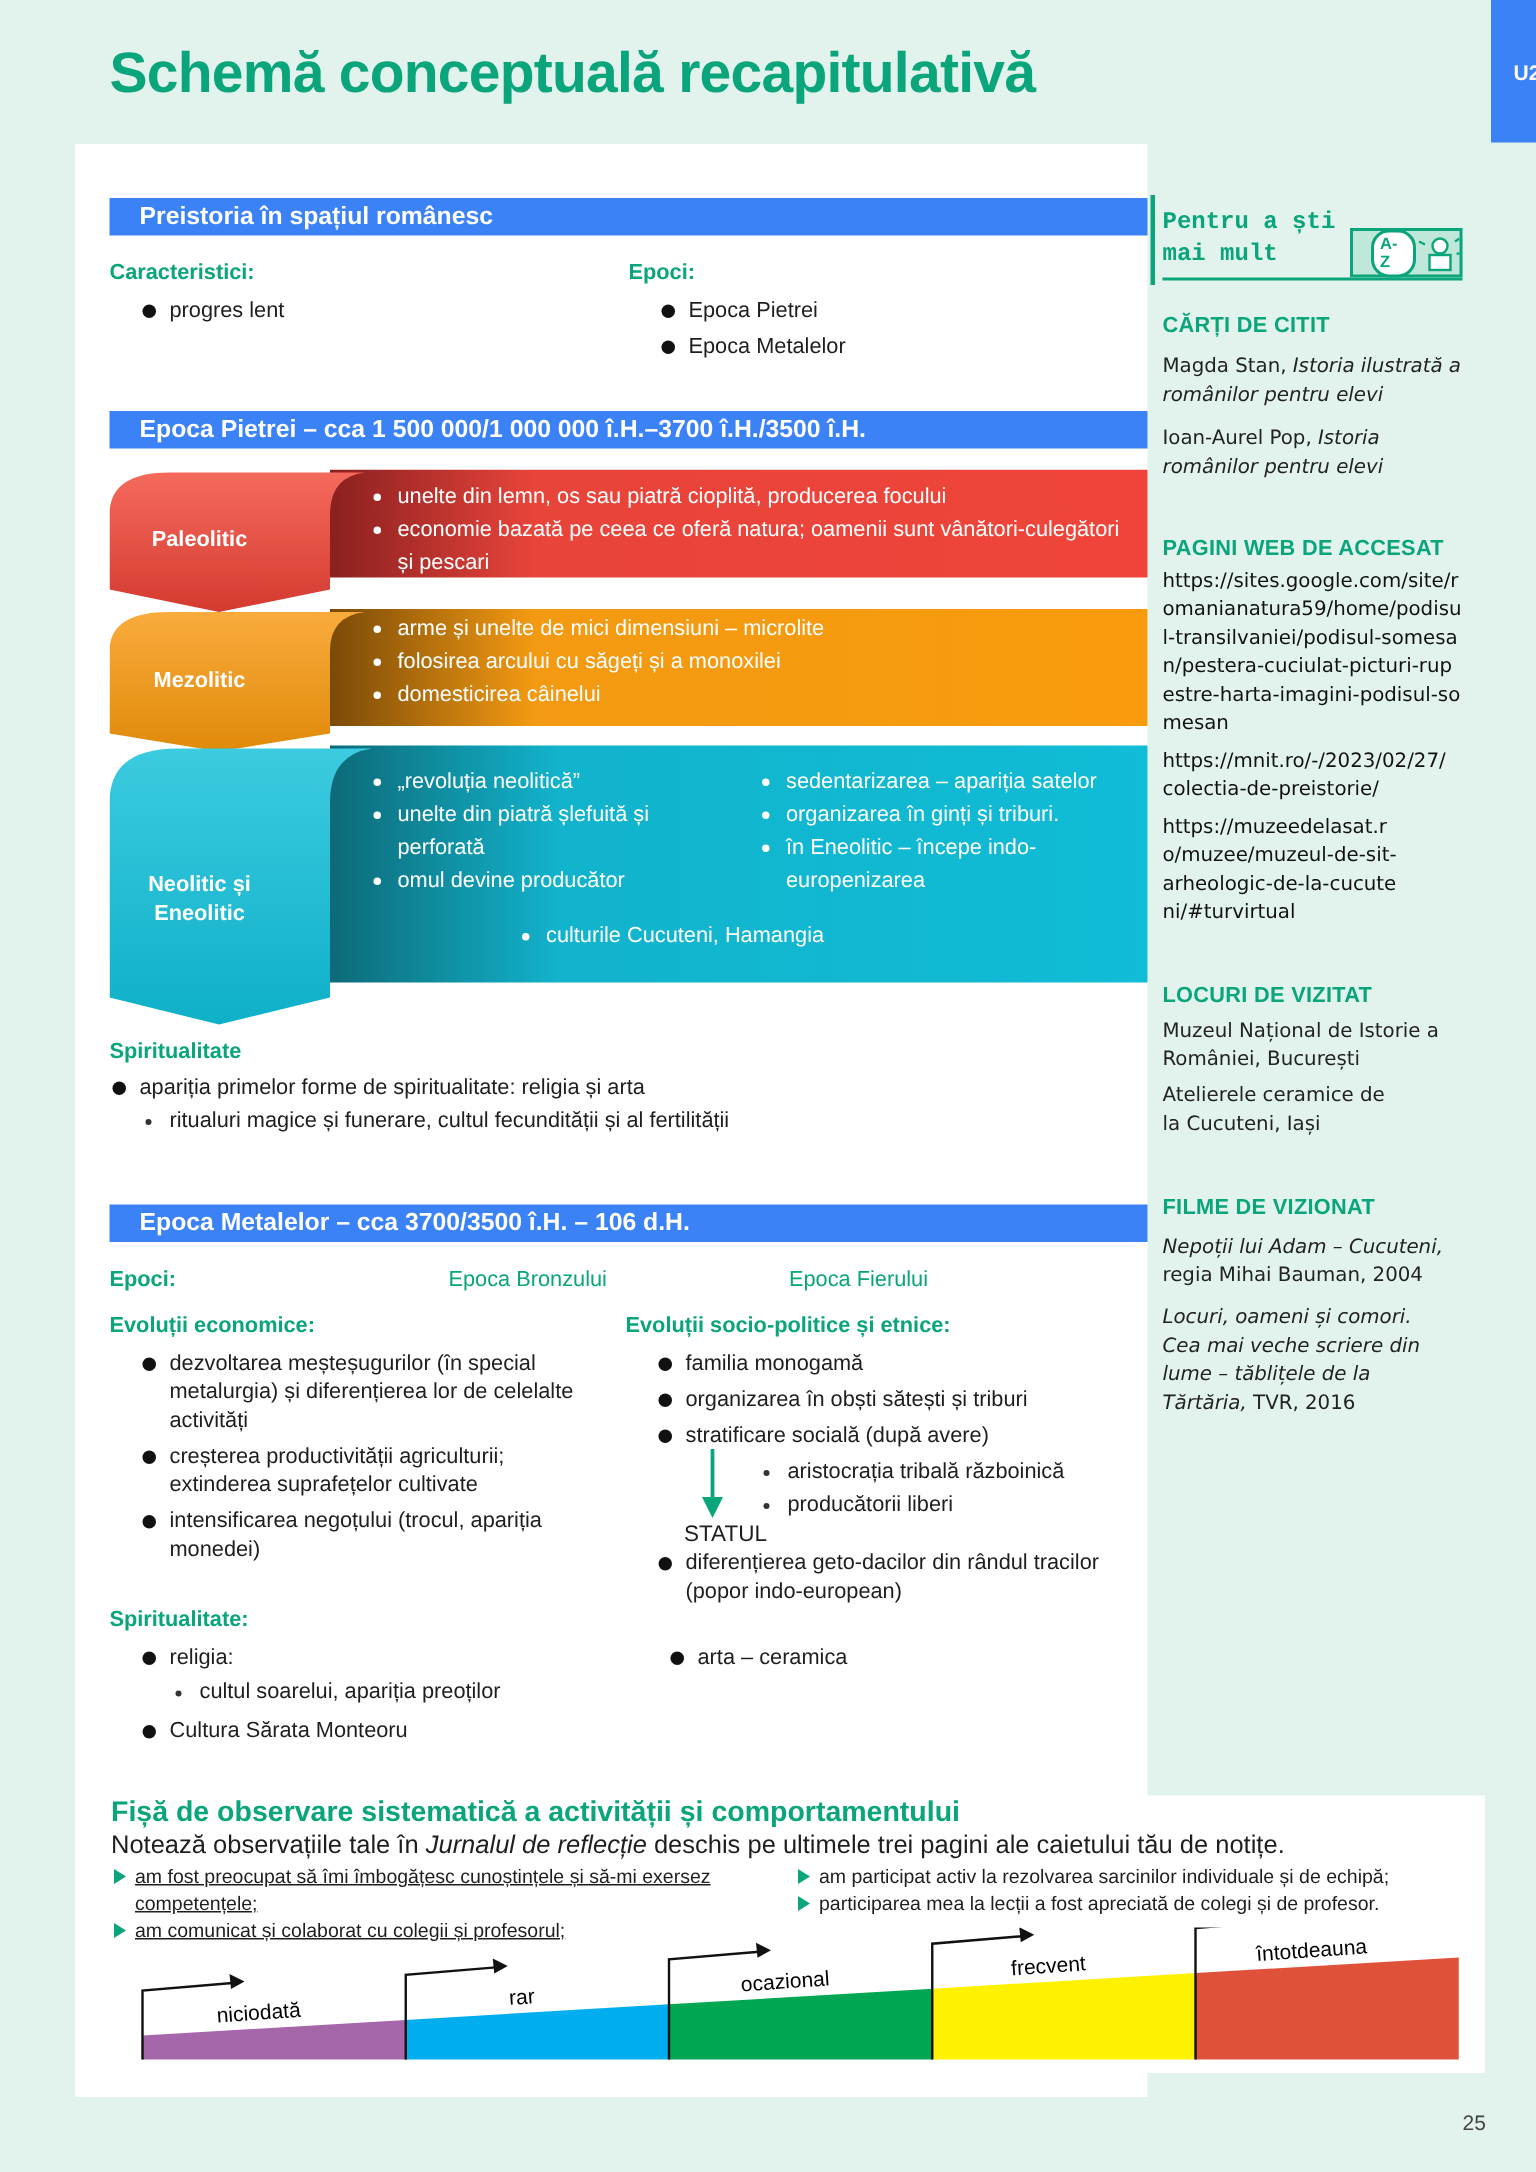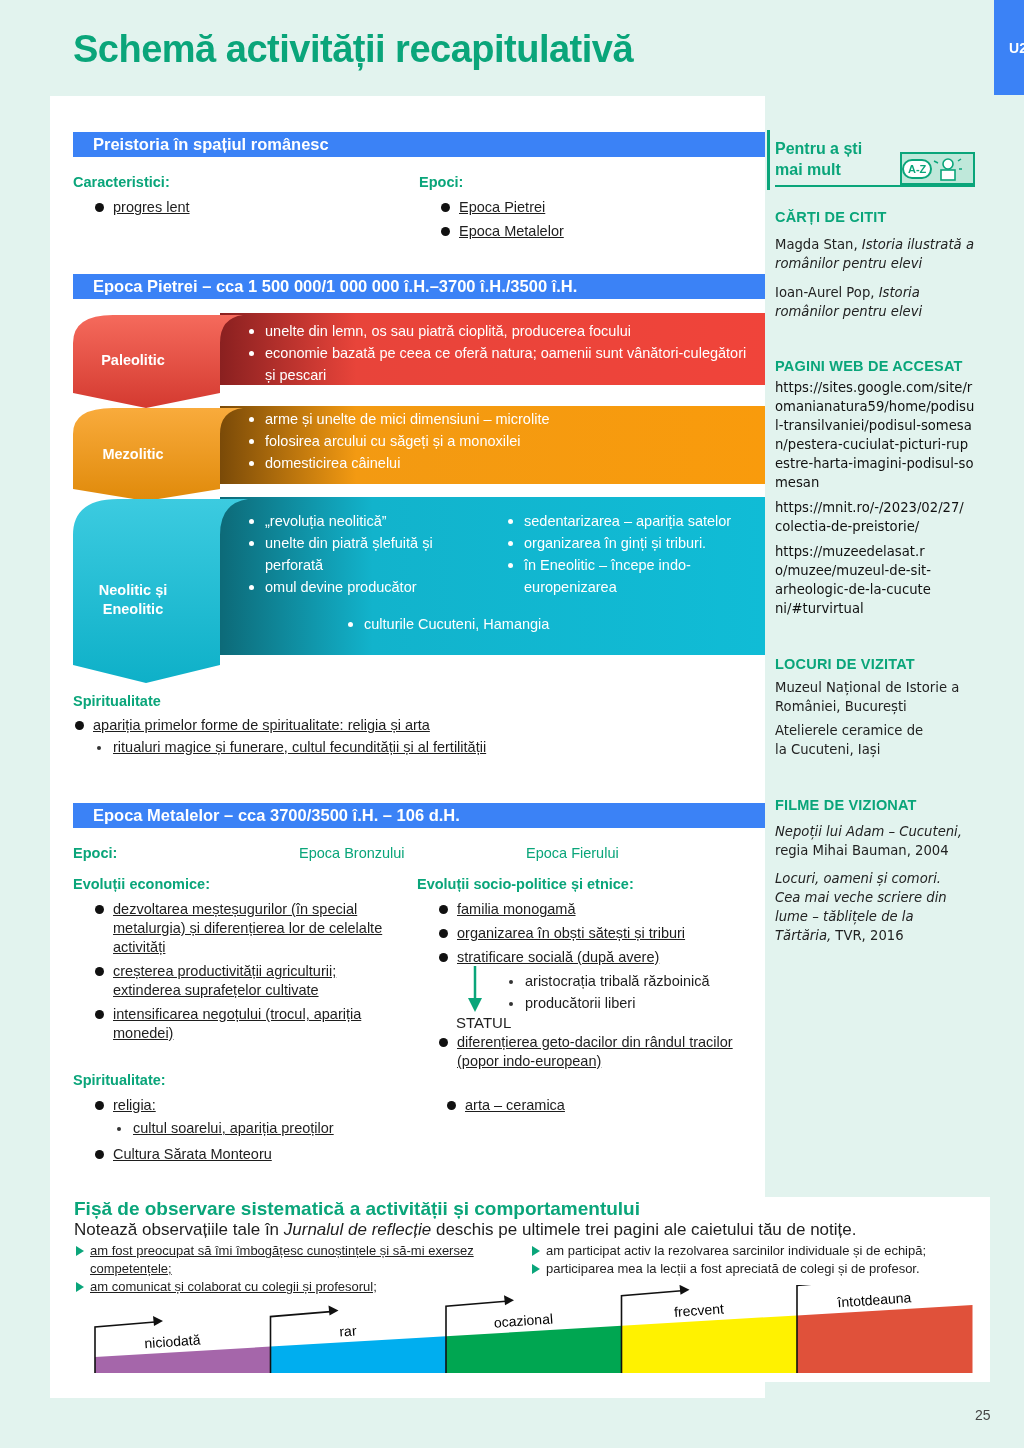--- a/index.html
+++ b/index.html
@@ -25,21 +25,21 @@
     position: absolute; left: 50px; top: 96px; width: 715px; height: 1302px;
     background: #fff;
   }
   .section-bar {
     position: absolute; left: 73px; width: 692px; height: 25px;
     background: #3b82f6; color: #fff; font-weight: bold; font-size: 16.5px;
     padding-left: 20px; line-height: 25px;
   }
   .green-label { color: #0aa57a; font-weight: bold; font-size: 14.5px; position: absolute; }
   .green-plain { color: #0aa57a; font-size: 14.5px; position: absolute; }
-  .blist { position: absolute; list-style: none; font-size: 14.5px; line-height: 19px; text-decoration: underline; }
+  .blist { position: absolute; list-style: none; font-size: 14.5px; line-height: 19px; }
   .blist li { position: relative; padding-left: 20px; margin-bottom: 5px; }
   .blist li::before {
     content: ""; position: absolute; left: 2px; top: 5px;
     width: 9px; height: 9px; border-radius: 50%; background: #111;
   }
   .slist { list-style: none; font-size: 14.5px; line-height: 22px; }
   .slist li { position: relative; padding-left: 20px; }
   .slist li::before {
     content: ""; position: absolute; left: 4px; top: 10px;
     width: 4px; height: 4px; border-radius: 50%; background: #333;
@@ -70,21 +70,21 @@
   .tri-list li { position: relative; padding-left: 16px; }
   .tri-list li::before {
     content: ""; position: absolute; left: 2px; top: 4px;
     border-left: 8px solid #0aa57a; border-top: 5px solid transparent; border-bottom: 5px solid transparent;
   }
   .page-num { position: absolute; left: 975px; top: 1407px; font-size: 14px; color: #444; }
 </style>
 </head>
 <body>
 
-<div class="page-title">Schemă activității recapitulativă</div>
+<div class="page-title">Schemă conceptuală recapitulativă</div>
 <div class="unit-tab">U2</div>
 
 <div class="main-panel"></div>
 
 <div class="section-bar" style="top:132px;">Preistoria în spațiul românesc</div>
 <div class="green-label" style="left:73px; top:174px;">Caracteristici:</div>
 <ul class="blist" style="left:93px; top:198px; width:310px;">
   <li>progres lent</li>
 </ul>
 <div class="green-label" style="left:419px; top:174px;">Epoci:</div>
@@ -217,25 +217,25 @@
   </li>
   <li style="margin-top:6px;">Cultura Sărata Monteoru</li>
 </ul>
 <ul class="blist" style="left:445px; top:1096px; width:200px;">
   <li>arta – ceramica</li>
 </ul>
 
 <div style="position:absolute; left:767px; top:130px; width:3px; height:60px; background:#0aa57a;"></div>
 <div class="sidebar">
   <div style="position:relative; height:52px; border-bottom:2px solid #0aa57a; width:200px;">
-    <div style="font-weight:bold; color:#0aa57a; font-size:16px; line-height:21px; padding-top:3px;">
+    <div style="font-weight:bold; color:#0aa57a; font-size:16px; line-height:21px; padding-top:3px;font-family:Liberation Mono, monospace;">
       <div>Pentru a ști</div>
       <div>mai mult</div>
     </div>
-    <div style="position:absolute; left:125px; top:17px; width:75px; height:33px; background:#bfe8da; border:2px solid #0aa57a; display:flex; align-items:center; padding-left:0;">
+    <div style="position:absolute; left:125px; top:17px; width:75px; height:33px; background:#bfe8da; border:2px solid #0aa57a; display:flex; align-items:center; padding-left:12px;">
       <span style="background:#fff; border:2px solid #0aa57a; border-radius:12px; color:#0aa57a; font-weight:bold; font-size:11px; padding:2px 4px;">A-Z</span>
       <svg width="30" height="28">
         <circle cx="16" cy="9" r="5" fill="#fff" stroke="#0aa57a" stroke-width="1.6"></circle>
         <rect x="9" y="15" width="14" height="10" fill="#fff" stroke="#0aa57a" stroke-width="1.6"></rect>
         <line x1="2" y1="6" x2="6" y2="8" stroke="#0aa57a" stroke-width="1.5"></line>
         <line x1="26" y1="6" x2="29" y2="4" stroke="#0aa57a" stroke-width="1.5"></line>
         <line x1="27" y1="14" x2="30" y2="14" stroke="#0aa57a" stroke-width="1.5"></line>
       </svg>
     </div>
   </div>

